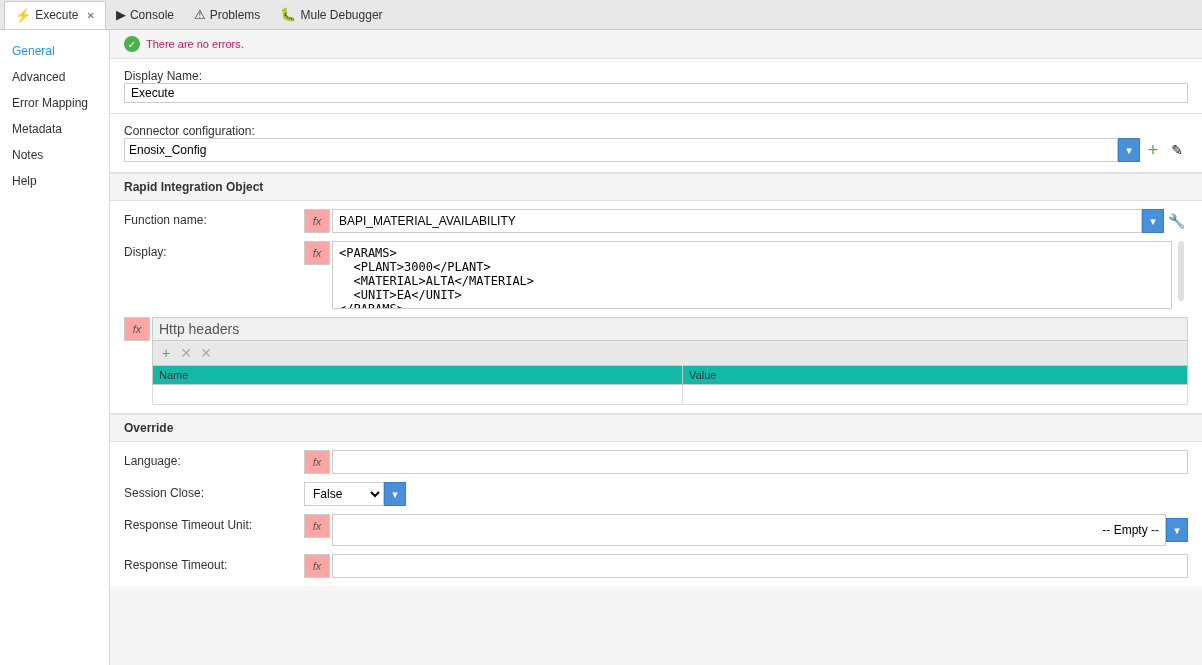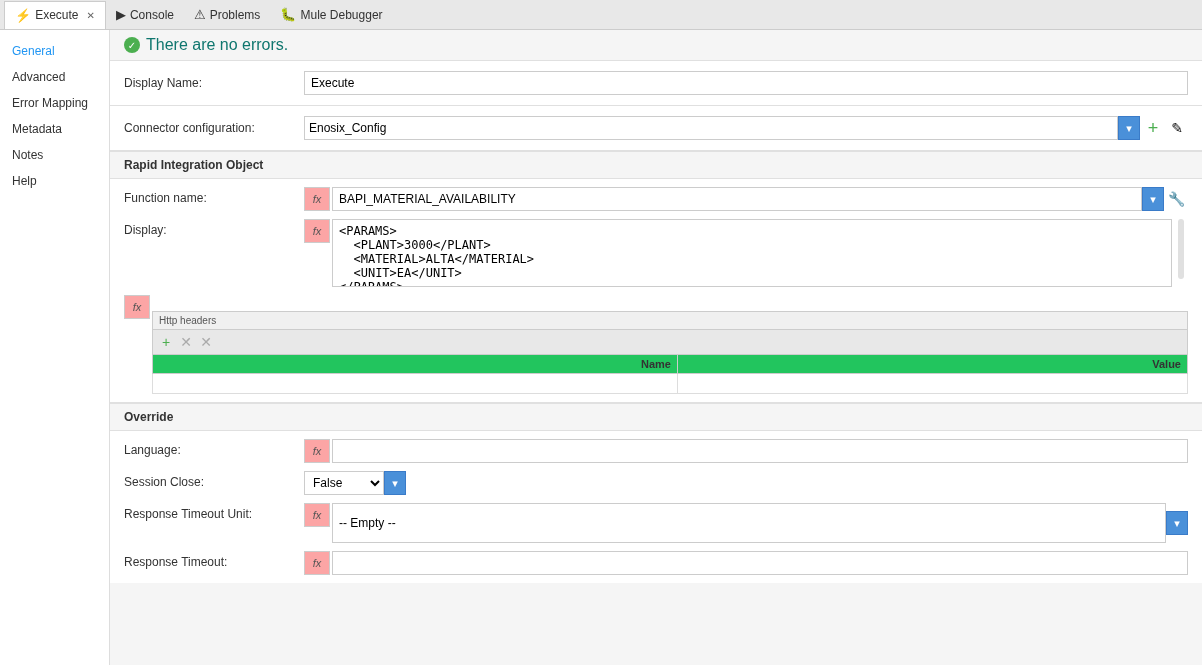--- a/index.html
+++ b/index.html
@@ -86,33 +86,33 @@
       height: 16px;
       border-radius: 50%;
       background: #4CAF50;
       display: flex;
       align-items: center;
       justify-content: center;
       color: white;
       font-size: 10px;
       flex-shrink: 0;
     }
-    .status-text { font-size: 16px; color: #0f766e; }
+    .status-text { font-size: 11px; color: #be185d; }
 
     
     .form-section {
       background: #fff;
       margin: 0;
       padding: 10px 14px;
       border-bottom: 1px solid #e0e0e0;
     }
     .form-row {
       display: flex;
-      align-items: center;
       margin-bottom: 6px;
+      flex-direction: column;
     }
     .form-row:last-child { margin-bottom: 0; }
     .form-label {
       min-width: 180px;
       font-size: 12px;
       color: #333;
       padding-right: 8px;
     }
 
     .form-input {
@@ -259,25 +259,24 @@
       outline: none;
     }
 
     
     .http-headers-box {
       flex: 1;
     }
     .http-headers-label {
       background: #f0f0f0;
       padding: 3px 6px;
-      font-size: 10px;
+      font-size: 14px;
       color: #555;
       border: 1px solid #ccc;
       border-bottom: none;
-      margin-top: 16px;
     }
     .http-headers-toolbar {
       display: flex;
       gap: 2px;
       padding: 3px 4px;
       background: #e8e8e8;
       border: 1px solid #ccc;
       border-bottom: none;
     }
     .toolbar-btn {
@@ -291,26 +290,26 @@
     }
     .toolbar-btn.green { color: #4CAF50; }
     .toolbar-btn.gray { color: #aaa; }
 
     .http-table {
       width: 100%;
       border-collapse: collapse;
       border: 1px solid #ccc;
     }
     .http-table th {
-      background: #22c55e;
+      background: #14b8a6;
       border: 1px solid #ccc;
       padding: 3px 6px;
-      text-align: right;
-      font-size: 11px;
-      font-weight: 700;
+      text-align: left;
+      font-size: 11px;
+      font-weight: 400;
     }
     .http-table td {
       border: 1px solid #ddd;
       padding: 3px 6px;
       height: 20px;
       font-size: 11px;
     }
 
     
     .override-section {
@@ -346,25 +345,26 @@
     }
 
     
     .input-with-select {
       display: flex;
       align-items: center;
       flex: 1;
     }
     .input-with-select input {
       flex: 1;
-      height: 40px;
+      height: 32px;
       border: 1px solid #ccc;
       padding: 2px 6px;
       font-size: 12px;
       outline: none;
+      text-align: right;
     }
     .input-with-select .sel-btn {
       width: 22px;
       height: 24px;
       background: #4a90d9;
       border: 1px solid #3a7bc8;
       display: flex;
       align-items: center;
       justify-content: center;
       cursor: pointer;

